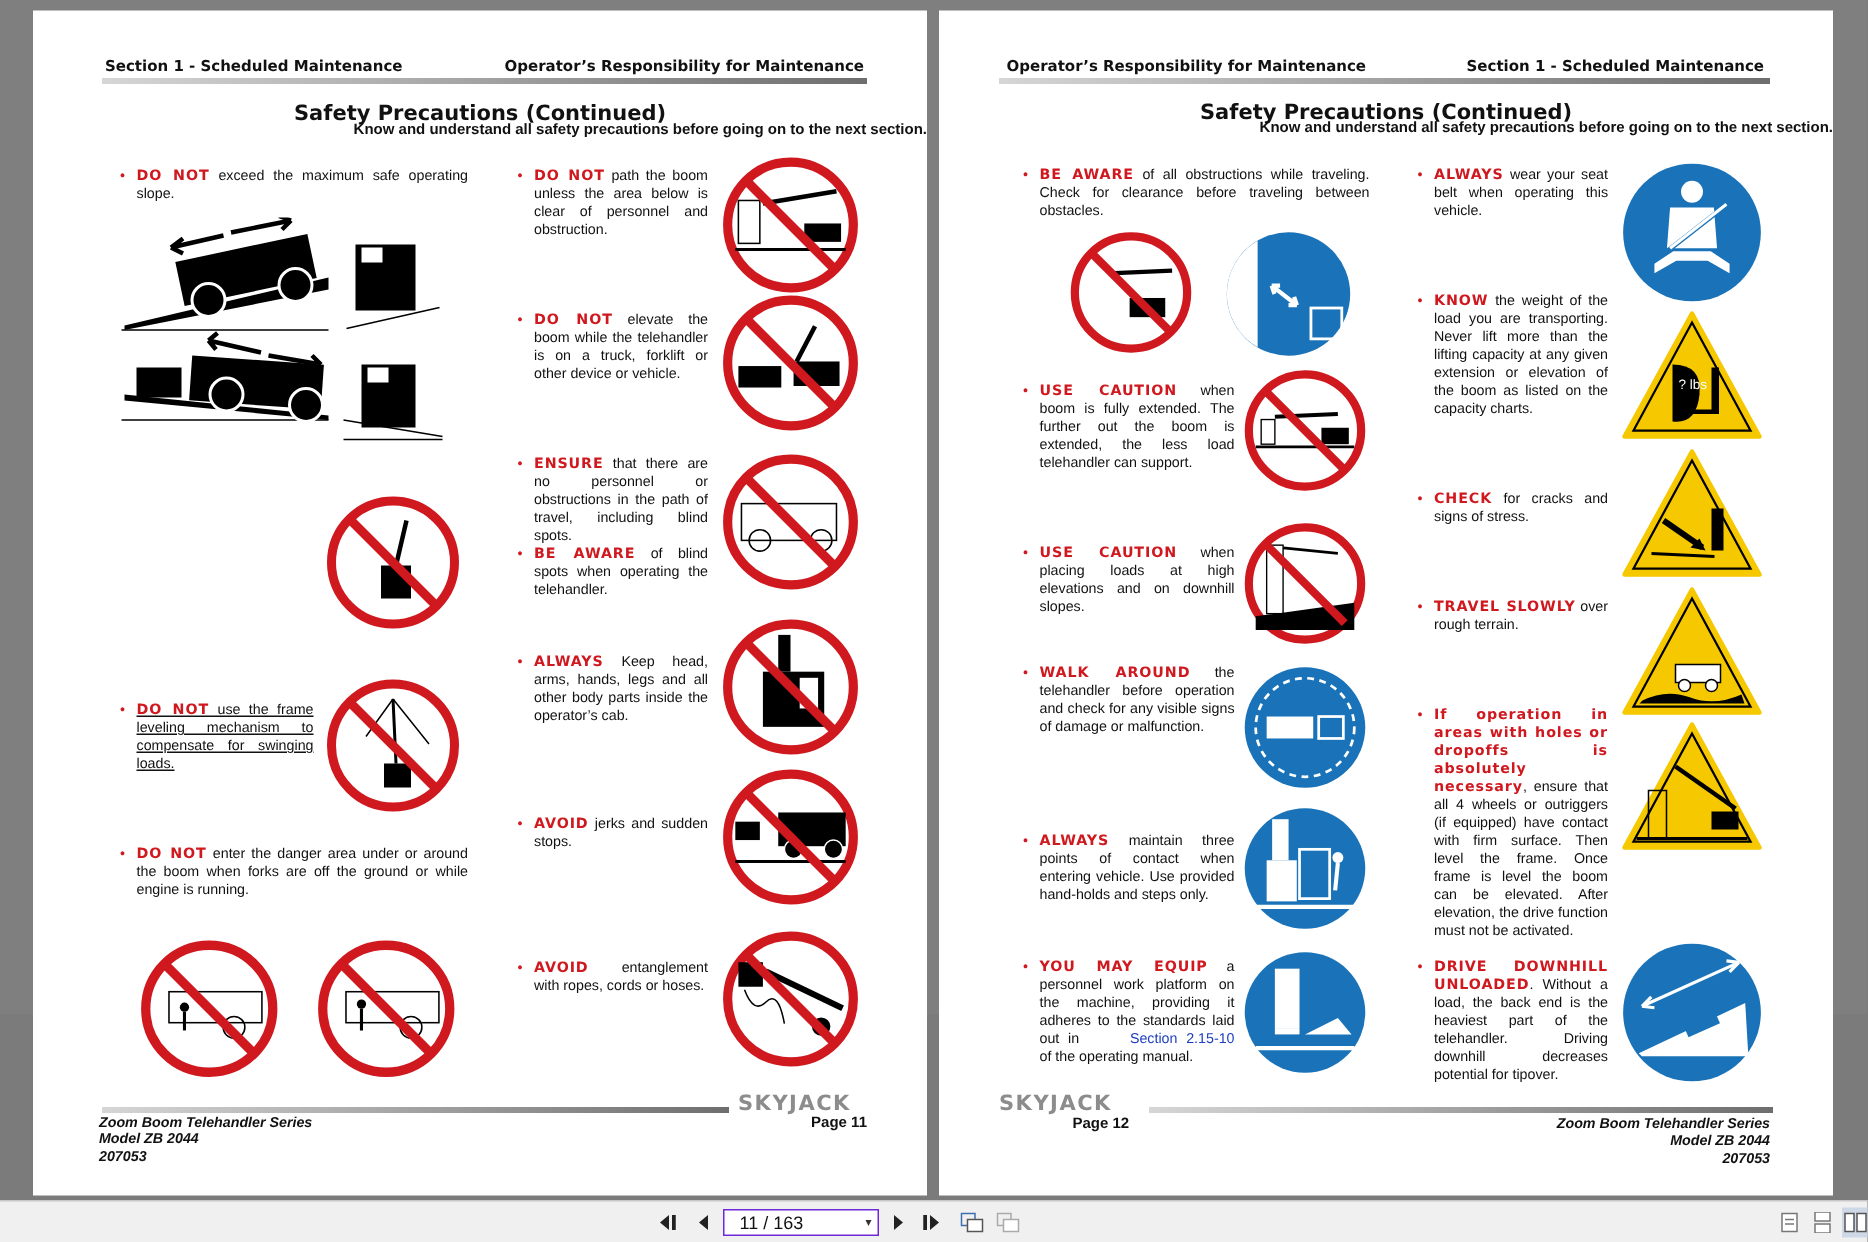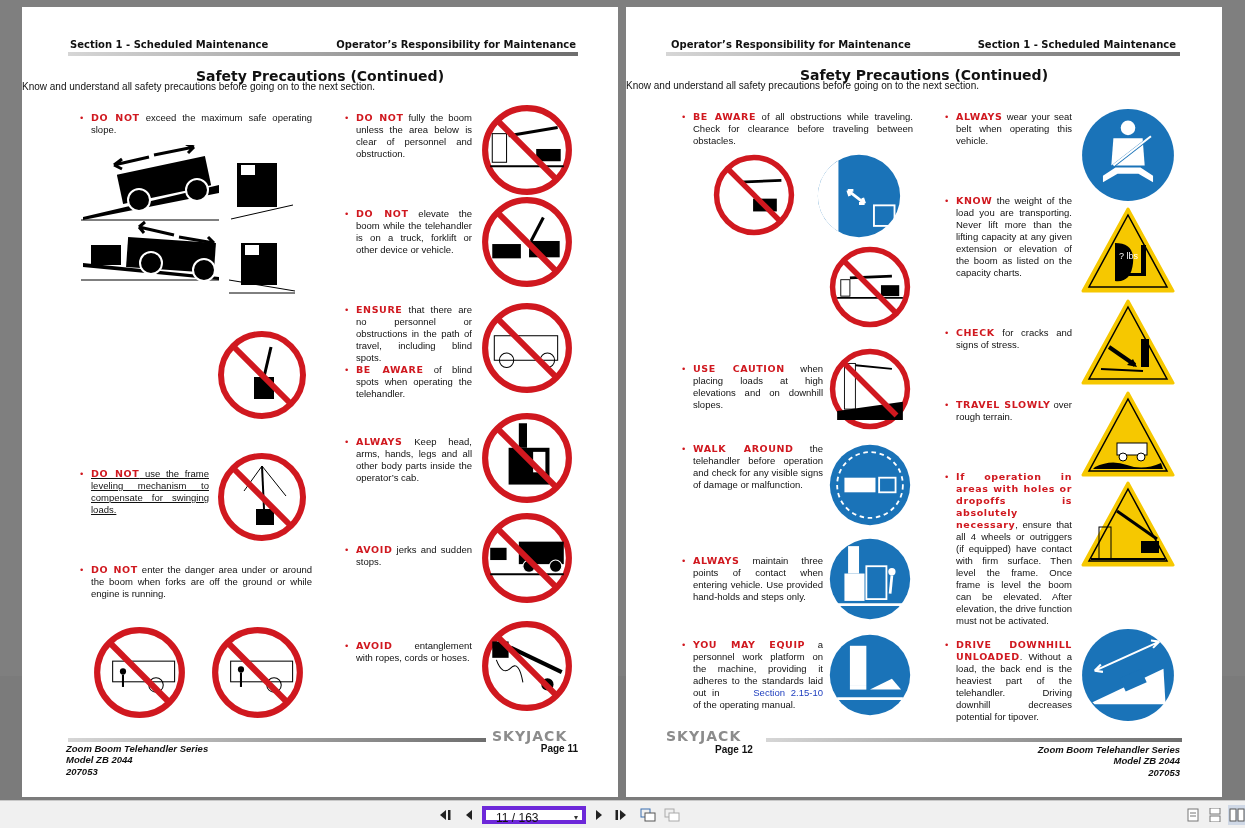--- a/index.html
+++ b/index.html
@@ -4,33 +4,33 @@
 <style>
   * { box-sizing: border-box; margin: 0; padding: 0; }
   html, body { width: 1245px; height: 828px; overflow: hidden; background: #7b7b7b; font-family: "Liberation Sans", sans-serif; }
   .viewer { position: absolute; left: 0; top: 0; width: 1245px; height: 676px; background: #7f7f7f; }
   .page { position: absolute; top: 7px; width: 596px; height: 790px; background: #fff; }
   .page.left { left: 22px; }
   .page.right { left: 626px; }
   .hdr { position: absolute; top: 32px; font-family: "DejaVu Sans", sans-serif; font-weight: bold; font-size: 10px; color: #111; }
   .hbar { position: absolute; top: 45px; height: 4px; background: linear-gradient(90deg, #d6d6d6, #6e6e6e); }
   .title { position: absolute; top: 61px; width: 100%; text-align: center; font-family: "DejaVu Sans", sans-serif; font-weight: bold; font-size: 14px; color: #111; }
-  .subtitle { position: absolute; top: 74px; width: 100%; text-align: left; font-size: 10px; color: #111; }
+  .subtitle { position: absolute; top: 74px; width: 100%; text-align: right; font-size: 10px; color: #111; font-weight: bold; }
   .item { position: absolute; font-size: 9.5px; line-height: 12px; color: #111; text-align: justify; padding-left: 12px; }
   .item::before { content: "•"; position: absolute; left: 1px; top: 0; color: #d0181f; }
   .kw { color: #d0181f; font-weight: bold; font-family: "DejaVu Sans", sans-serif; letter-spacing: 0.6px; }
   .link { color: #1f3fbf; margin-left: 28px; }
   .icon { position: absolute; }
   .ftr { position: absolute; font-weight: bold; font-style: italic; font-size: 9.5px; line-height: 11px; color: #111; }
   .fbar { position: absolute; height: 4px; background: linear-gradient(90deg, #d6d6d6, #6e6e6e); }
   .logo { position: absolute; font-family: "DejaVu Sans", sans-serif; font-weight: bold; font-size: 14px; color: #8c8c8c; letter-spacing: 1px; }
   .pnum { position: absolute; font-weight: bold; font-size: 10px; color: #111; }
   .toolbar { position: absolute; left: 0; top: 800px; width: 1245px; height: 28px; background: #f0f0f0; border-top: 1px solid #c8c8c8; }
   .tbtn { position: absolute; top: 7px; width: 14px; height: 14px; }
-  .pagebox { position: absolute; left: 482px; top: 5px; width: 104px; height: 18px; border: 4px solid #6d28d9; background: #fff; font-size: 12px; padding-left: 10px; line-height: 16px; color: #111; }
+  .pagebox { position: absolute; left: 482px; top: 5px; width: 104px; height: 18px; border: 1px solid #6d28d9; background: #fff; font-size: 12px; padding-left: 10px; line-height: 16px; color: #111; }
   .pagebox .dd { position: absolute; right: 4px; top: 0; font-size: 8px; color: #333; }
 </style>
 </head>
 <body>
 
 <div class="viewer">
 
   <div class="page left">
     <div class="hdr" style="left:48px">Section 1 - Scheduled Maintenance</div>
     <div class="hdr" style="right:42px">Operator’s Responsibility for Maintenance</div>
@@ -96,21 +96,21 @@
     <svg class="icon" style="left:188px; top:618px;" width="95" height="95" viewBox="0 0 92 92">
       <circle cx="46" cy="46" r="41" fill="#fff" stroke="#d0181f" stroke-width="6"></circle>
       <rect x="20" y="35" width="60" height="20" fill="none" stroke="#000"></rect>
         <circle cx="62" cy="58" r="7" fill="none" stroke="#000"></circle>
       <circle cx="30" cy="43" r="3" fill="#000"></circle>
         <line x1="30" y1="46" x2="30" y2="60" stroke="#000" stroke-width="2"></line>
       <line x1="17" y1="17" x2="75" y2="75" stroke="#d0181f" stroke-width="6"></line>
     </svg>
 
     <div class="item" style="left:322px; top:105px; width:128px;">
-      <span class="kw">DO NOT</span><span> fully the boom unless the area below is clear of personnel and obstruction.</span>
+      <span class="kw">DO NOT</span><span> path the boom unless the area below is clear of personnel and obstruction.</span>
     </div>
     <svg class="icon" style="left:458px; top:96px;" width="94" height="94" viewBox="0 0 92 92">
       <circle cx="46" cy="46" r="41" fill="#fff" stroke="#d0181f" stroke-width="6"></circle>
       <rect x="12" y="30" width="14" height="28" fill="none" stroke="#000"></rect>
         <line x1="28" y1="32" x2="76" y2="24" stroke="#000" stroke-width="3"></line>
       <rect x="55" y="45" width="24" height="12" fill="#000"></rect>
         <line x1="10" y1="62" x2="82" y2="62" stroke="#000" stroke-width="2"></line>
       <line x1="17" y1="17" x2="75" y2="75" stroke="#d0181f" stroke-width="6"></line>
     </svg>
 
@@ -199,20 +199,23 @@
         <rect x="45" y="50" width="26" height="14" fill="#000"></rect>
       <line x1="17" y1="17" x2="75" y2="75" stroke="#d0181f" stroke-width="6"></line>
     </svg>
     <svg class="icon" style="left:190px; top:146px;" width="86" height="86" viewBox="0 0 92 92">
       <circle cx="46" cy="46" r="44" fill="#1a73b8"></circle>
       <path d="M2 46 A44 44 0 0 0 24 84 L24 8 A44 44 0 0 0 2 46 Z" fill="#fff"></path>
       <rect x="62" y="56" width="22" height="22" fill="none" stroke="#fff" stroke-width="2"></rect>
       <path d="M34 40 L52 54 M34 40 l2 6 M34 40 l6 0 M52 54 l-6 0 M52 54 l-2 -6" stroke="#fff" stroke-width="3" fill="none"></path>
     </svg>
 
+    <div class="item" style="left:55px; top:248px; width:142px;">
+      <span class="kw">USE CAUTION</span><span> when boom is fully extended. The further out the boom is extended, the less load telehandler can support.</span>
+    </div>
     <svg class="icon" style="left:202px; top:238px;" width="84" height="84" viewBox="0 0 92 92">
       <circle cx="46" cy="46" r="41" fill="#fff" stroke="#d0181f" stroke-width="6"></circle>
       <rect x="14" y="38" width="10" height="18" fill="none" stroke="#000"></rect>
         <line x1="24" y1="36" x2="70" y2="34" stroke="#000" stroke-width="3"></line>
       <rect x="58" y="44" width="20" height="12" fill="#000"></rect>
         <line x1="10" y1="58" x2="82" y2="58" stroke="#000" stroke-width="2"></line>
       <line x1="17" y1="17" x2="75" y2="75" stroke="#d0181f" stroke-width="6"></line>
     </svg>
 
     <div class="item" style="left:55px; top:356px; width:142px;">

